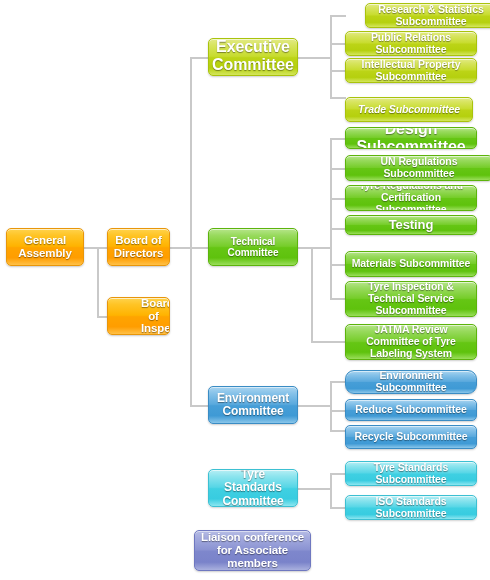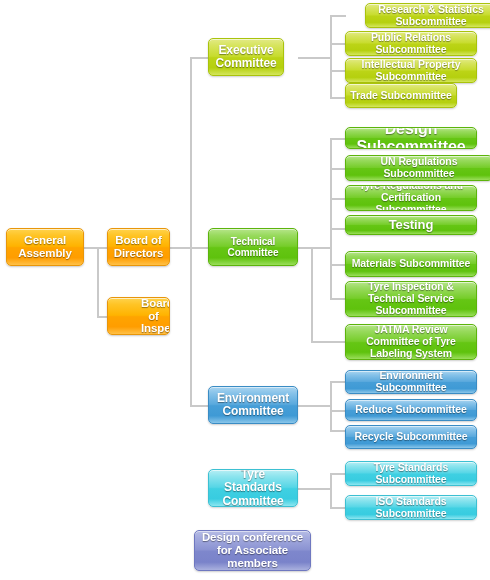--- a/index.html
+++ b/index.html
@@ -156,50 +156,50 @@
   </div>
 
   <div class="node c-orange" style="left:107px; top:228px; width:63px; height:38px; font-size:11.5px;">
     <span>Board of Directors</span>
   </div>
 
   <div class="node c-orange" style="left:107px; top:297px; width:63px; height:38px; font-size:11.5px;padding-left:33px;">
     <span>Board of Inspectors</span>
   </div>
 
-  <div class="node c-lime" style="left:208px; top:38px; width:76px; height:38px; font-size:12px;">
+  <div class="node c-lime" style="left:208px; top:38px; width:90px; height:38px; font-size:16px;align-items:flex-end;">
     <span>Executive Committee</span>
   </div>
 
   <div class="node c-green" style="left:208px; top:228px; width:90px; height:38px; font-size:10px;">
     <span>Technical Committee</span>
   </div>
 
   <div class="node c-blue" style="left:208px; top:386px; width:90px; height:38px; font-size:12px;">
     <span>Environment Committee</span>
   </div>
 
   <div class="node c-cyan" style="left:208px; top:469px; width:90px; height:38px; font-size:12px;">
     <span>Tyre Standards Committee</span>
   </div>
 
   <div class="node c-purple" style="left:194px; top:530px; width:117px; height:41px; font-size:11.5px;">
-    <span>Design conference for Associate members</span>
+    <span>Liaison conference for Associate members</span>
   </div>
 
   <div class="node c-lime" style="left:345px; top:3px; width:132px; height:25px; font-size:10.5px;margin-left:20px;">
     <span>Research &amp; Statistics Subcommittee</span>
   </div>
   <div class="node c-lime" style="left:345px; top:31px; width:132px; height:25px; font-size:10.5px;">
     <span>Public Relations Subcommittee</span>
   </div>
   <div class="node c-lime" style="left:345px; top:58px; width:132px; height:25px; font-size:10.5px;">
     <span>Intellectual Property Subcommittee</span>
   </div>
-  <div class="node c-lime" style="left:345px; top:83px; width:112px; height:25px; font-size:10.5px;">
+  <div class="node c-lime" style="left:345px; top:97px; width:128px; height:25px; font-size:10.5px;font-style:italic;">
     <span>Trade Subcommittee</span>
   </div>
 
   <div class="node c-green" style="left:345px; top:127px; width:132px; height:22px; font-size:16px;">
     <span>Design Subcommittee</span>
   </div>
   <div class="node c-green" style="left:345px; top:155px; width:148px; height:26px; font-size:10.5px;">
     <span>UN Regulations Subcommittee</span>
   </div>
   <div class="node c-green" style="left:345px; top:185px; width:132px; height:26px; font-size:10.5px;">
@@ -211,21 +211,21 @@
   <div class="node c-green" style="left:345px; top:251px; width:132px; height:26px; font-size:10.5px;">
     <span>Materials Subcommittee</span>
   </div>
   <div class="node c-green" style="left:345px; top:281px; width:132px; height:36px; font-size:10.5px;">
     <span>Tyre Inspection &amp; Technical Service Subcommittee</span>
   </div>
   <div class="node c-green" style="left:345px; top:324px; width:132px; height:36px; font-size:10.5px;">
     <span>JATMA Review Committee of Tyre Labeling System</span>
   </div>
 
-  <div class="node c-blue" style="left:345px; top:370px; width:132px; height:24px; font-size:10.5px;">
+  <div class="node c-blue" style="left:345px; top:370px; width:132px; height:24px; font-size:10.5px;border-radius:9px;">
     <span>Environment Subcommittee</span>
   </div>
   <div class="node c-blue" style="left:345px; top:399px; width:132px; height:22px; font-size:10.5px;">
     <span>Reduce Subcommittee</span>
   </div>
   <div class="node c-blue" style="left:345px; top:425px; width:132px; height:24px; font-size:10.5px;">
     <span>Recycle Subcommittee</span>
   </div>
 
   <div class="node c-cyan" style="left:345px; top:461px; width:132px; height:25px; font-size:10.5px;">

